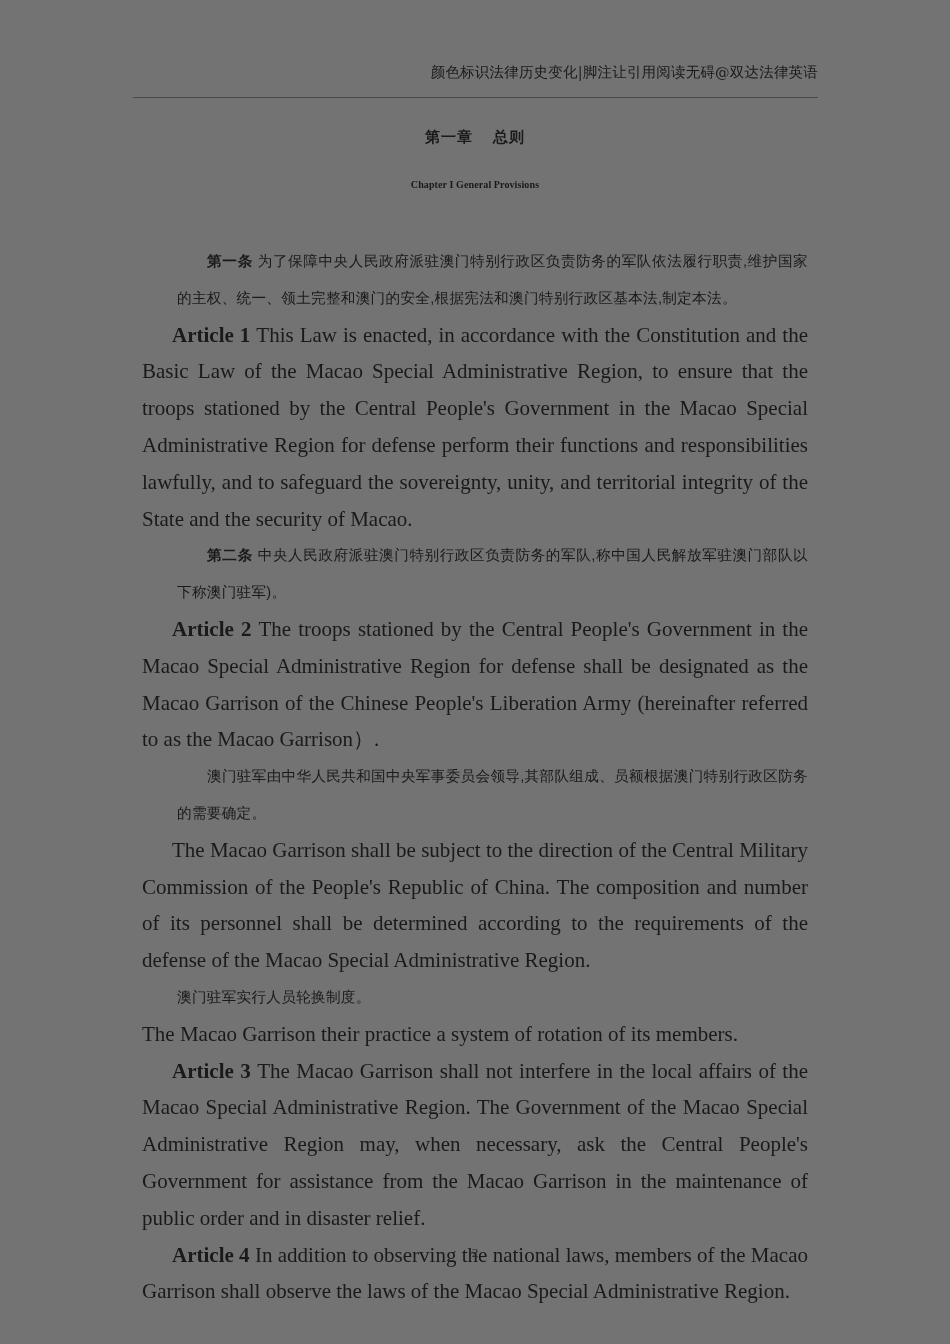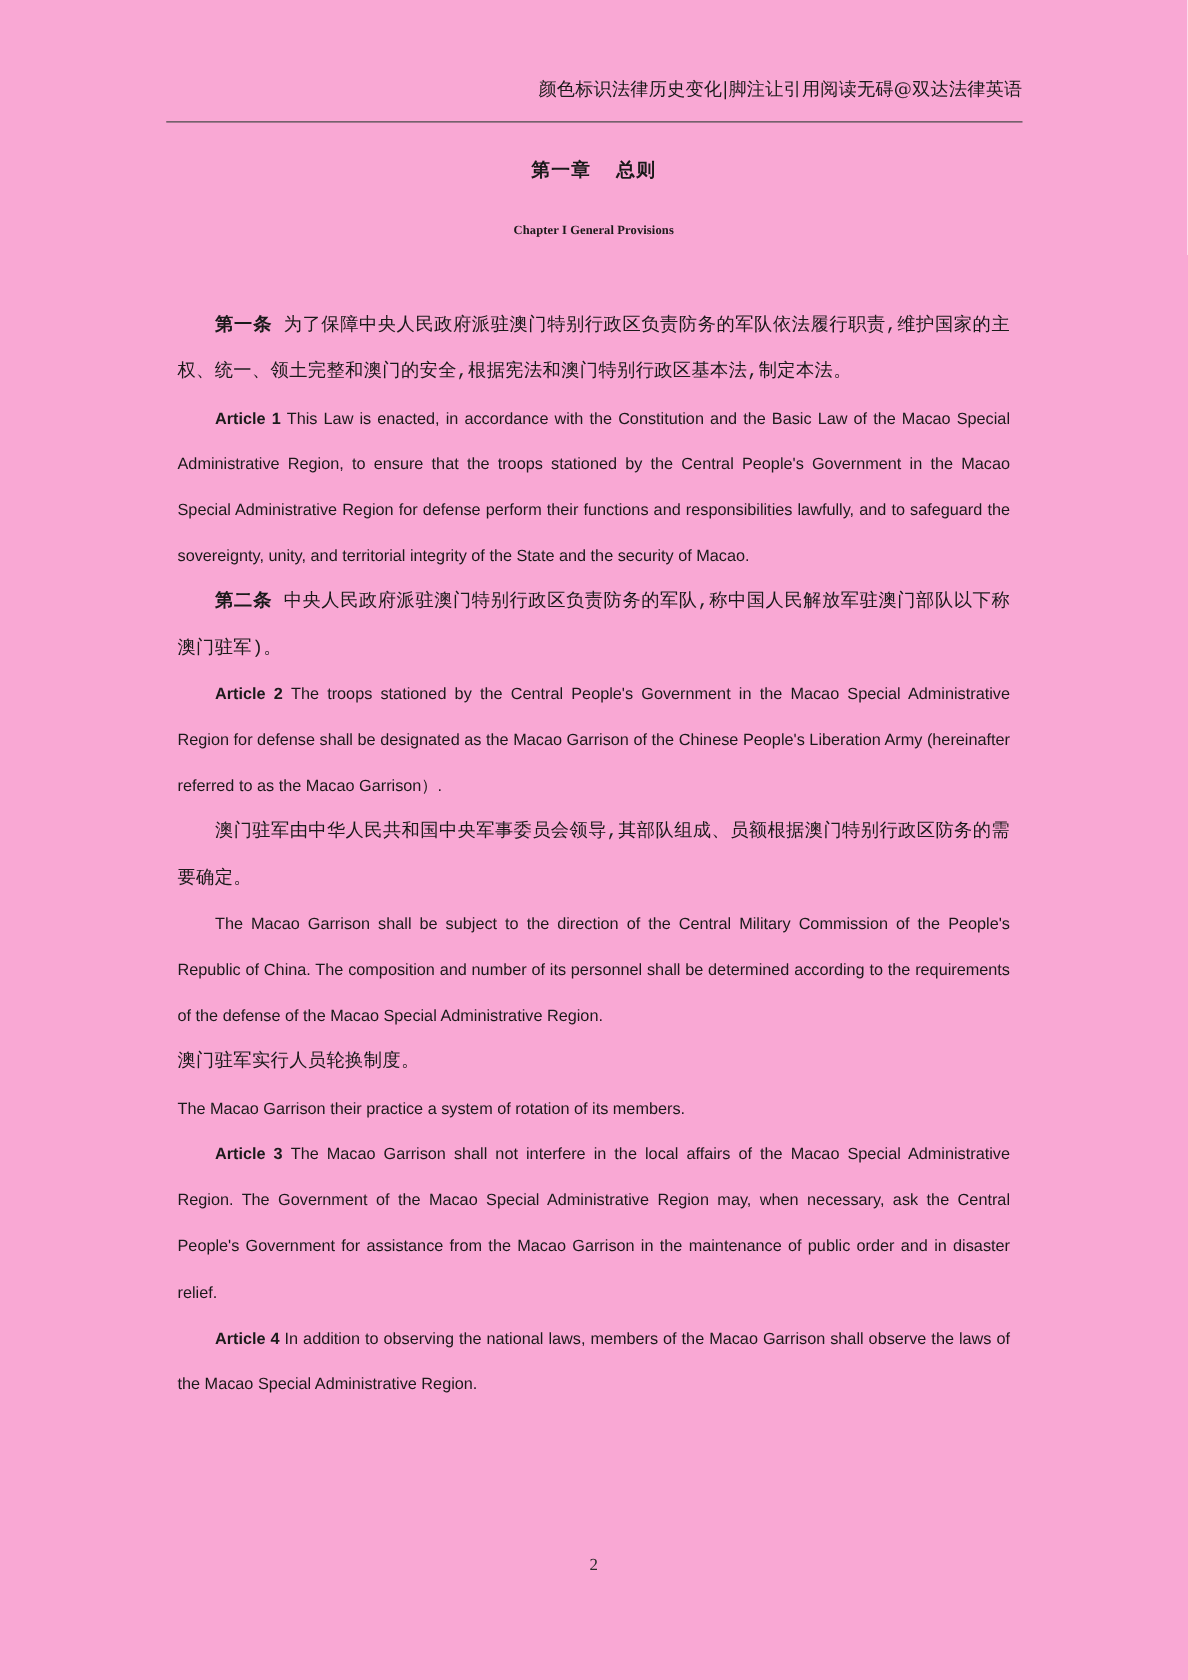--- a/index.html
+++ b/index.html
@@ -8,21 +8,21 @@
     background: #ffffff;
   }
   body {
     font-family: "Liberation Serif", "DejaVu Serif", serif;
     color: #1a1a1a;
   }
   .page {
     position: relative;
     width: 950px;
     height: 1344px;
-    background: #f9a8d4;
+    background: #737373;
     box-sizing: border-box;
     overflow: hidden;
   }
 
   
   .header-block {
     position: absolute;
     left: 133px;
     top: 62px;
     width: 685px;
@@ -80,28 +80,29 @@
 
   
   p.para {
     margin: 0;
     text-align: justify;
     text-justify: inter-word;
     font-size: 15px;
     line-height: 36.8px;
   }
   p.para.cn {
-    font-family: Liberation Mono, monospace;
+    font-family: Liberation Sans, sans-serif;
     font-size: 14.6px;
     text-indent: 30px;
     letter-spacing: 0.3px;
+    margin-left: 35px;
   }
   p.para.en {
-    font-family: Liberation Sans, sans-serif;
-    font-size: 13px;
+    font-family: Liberation Serif, serif;
+    font-size: 21px;
     text-indent: 30px;
   }
   p.para.cn.noindent,
   p.para.en.noindent {
     text-indent: 0;
   }
   p.para .lbl {
     font-weight: bold;
   }
   p.para.cn .lbl {

